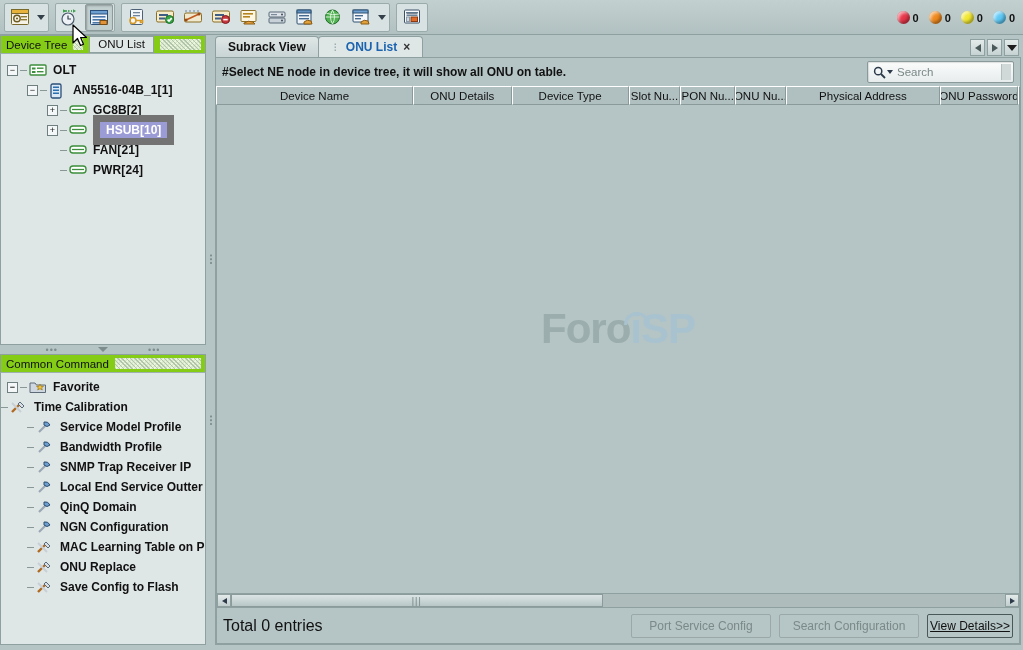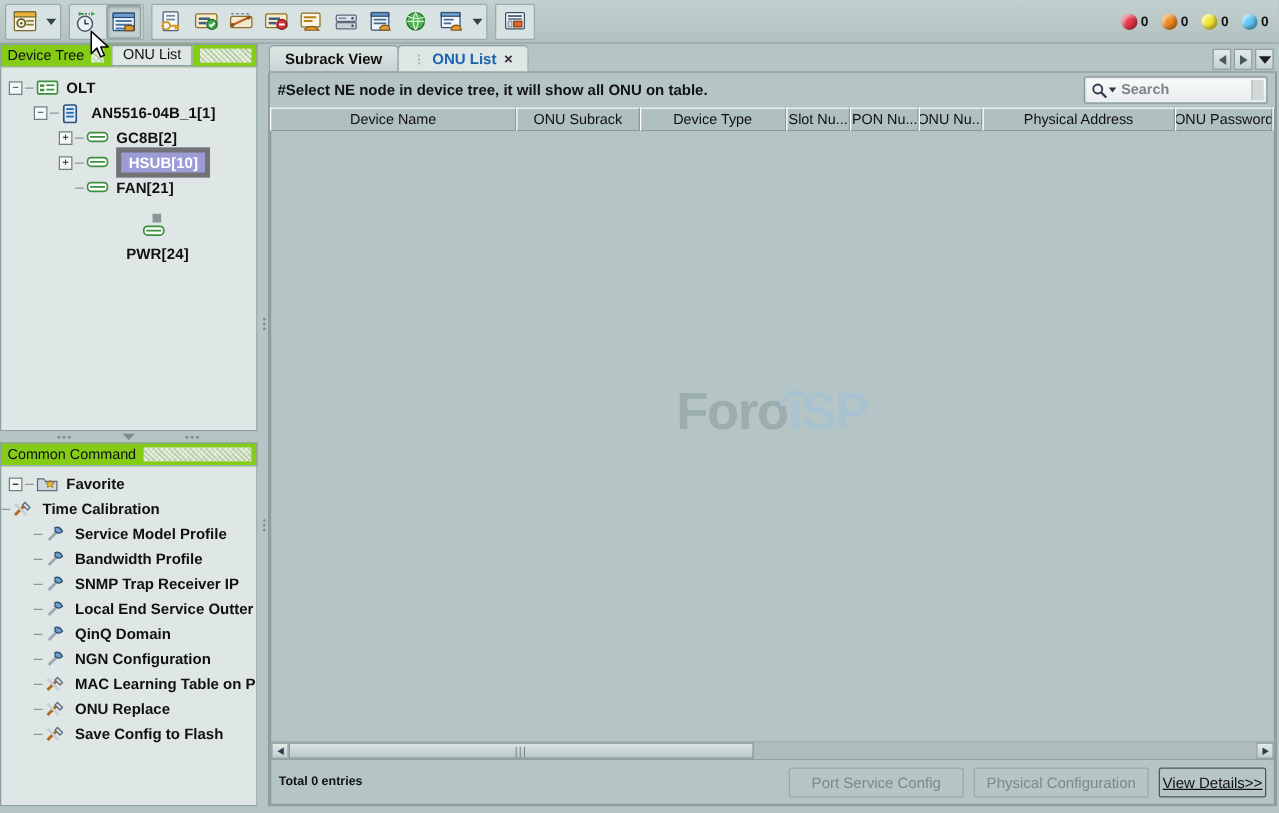--- a/index.html
+++ b/index.html
@@ -128,21 +128,21 @@
     font-size:9px;line-height:9px;color:#222;
     margin-right:2px; flex:0 0 11px;
   }
   .expspace { width:11px;flex:0 0 11px;margin-right:2px;}
   .dash { width:7px;height:1px;background:#8a9797;margin-right:2px;flex:0 0 7px;}
   .ico { width:18px;height:14px;margin-right:6px;flex:0 0 18px;display:inline-block;}
   .selected {
     background:#9b9bd6;
     color:#fff;
     padding:1px 6px;
-    border:4px solid #737373;
+    border:7px solid #737373;
     font-weight:bold;
     text-align:right;
   }
   .vsplit-dots {
     height:9px; background:#b5c4c4;
     display:flex;align-items:center;justify-content:center;gap:40px;
     flex:0 0 9px;
   }
   .dots { font-size:9px; letter-spacing:1px; color:#7d8c8c; line-height:6px;}
   .tri-down { width:0;height:0;border-left:5px solid transparent;border-right:5px solid transparent;border-top:5px solid #7d8c8c;}
@@ -224,21 +224,21 @@
   .hint { font-size:12px;font-weight:bold;color:#111; }
   .searchbox {
     width:147px;height:22px;
     border:1px solid #8a9a9a;
     background:linear-gradient(#fbfcfc,#e7ecec);
     border-radius:2px;
     display:flex;align-items:center;
     padding:0 2px 0 5px;
     box-shadow: inset 1px 1px 1px rgba(0,0,0,.12);
   }
-  .searchbox .ph { font-size:11.5px;color:#7b8787;font-weight:bold;margin-left:4px;}
+  .searchbox .ph { font-size:11.5px;color:#7b8787;font-weight:normal;margin-left:4px;}
   .searchbox .grip2 { margin-left:auto;width:10px;height:16px;background:#d0d8d8;border-left:1px solid #b5bebe;}
 
   .tablewrap { flex:1;min-height:0;display:flex;flex-direction:column;background:#b5c4c4;}
   .thead { display:flex;height:19px;flex:0 0 19px;}
   .th {
     border:1px solid #fff;
     border-right:1px solid #8a9a9a;
     border-bottom:1px solid #8a9a9a;
     background:#b0bfbf;
     display:flex;align-items:center;justify-content:center;
@@ -286,21 +286,21 @@
   .thumbgrip { font-size:9px;color:#6f8080;letter-spacing:1px;}
 
   .footer {
     height:36px;flex:0 0 36px;
     display:flex;align-items:center;
     padding:0 6px;
     background:#b5c4c4;
     border:1px solid #8fa0a0;
     border-top:none;
   }
-  .total { font-size:10px;font-weight:bold;color:#111;}
+  .total { font-size:16px;font-weight:normal;color:#111;}
   .fbtns { margin-left:auto;display:flex;gap:8px;align-items:center;}
   .btn {
     height:24px;min-width:140px;
     border:1px solid #9aa8a8;
     background:#b6c5c5;
     font-size:12px;
     display:flex;align-items:center;justify-content:center;
     border-radius:2px;
   }
   .btn.disabled { color:#7b8989; }
@@ -544,21 +544,21 @@
               <span class="dash"></span>
               <span class="ico">
                 <svg width="18" height="12" viewBox="0 0 18 12">
                   <rect x="1" y="3" width="16" height="7" rx="3" fill="#ffffff" stroke="#3d8f3d" stroke-width="1.4"></rect>
                   <path d="M3 6.5 h12" stroke="#3d8f3d" stroke-width="1.3"></path>
                 </svg>
               </span>
               <span class="lbl">FAN[21]</span>
             </div>
 
-            <div class="tnode" style="padding-left:46px;flex-direction:column;">
+            <div class="tnode" style="padding-left:46px;">
               <span class="expspace"></span>
               <span class="dash"></span>
               <span class="ico">
                 <svg width="18" height="12" viewBox="0 0 18 12">
                   <rect x="1" y="3" width="16" height="7" rx="3" fill="#ffffff" stroke="#3d8f3d" stroke-width="1.4"></rect>
                   <path d="M3 6.5 h12" stroke="#3d8f3d" stroke-width="1.3"></path>
                 </svg>
               </span>
               <span class="lbl">PWR[24]</span>
             </div>
@@ -743,21 +743,21 @@
             </svg>
             <span style="width:0;height:0;border-left:3px solid transparent;border-right:3px solid transparent;border-top:4px solid #2c3a4a;margin-left:1px;"></span>
             <span class="ph">Search</span>
             <span class="grip2"></span>
           </div>
         </div>
 
         <div class="tablewrap">
           <div class="thead">
             <div class="th" style="width:202px">Device Name</div>
-            <div class="th" style="width:101px">ONU Subrack</div>
+            <div class="th" style="width:101px">ONU Details</div>
             <div class="th" style="width:120px">Device Type</div>
             <div class="th" style="width:53px">Slot Nu...</div>
             <div class="th" style="width:56px">PON Nu...</div>
             <div class="th" style="width:52px">ONU Nu...</div>
             <div class="th" style="width:158px">Physical Address</div>
             <div class="th" style="width:80px">ONU Password</div>
             <div class="th" style="flex:1"></div>
           </div>
 
           <div class="tbody">
@@ -779,21 +779,21 @@
             <div class="sbtn">
               <span class="tri-r" style="border-left-color:#2c3a4a;border-top-width:3px;border-bottom-width:3px;border-left-width:5px;"></span>
             </div>
           </div>
         </div>
 
         <div class="footer">
           <span class="total">Total 0 entries</span>
           <div class="fbtns">
             <div class="btn disabled">Port Service Config</div>
-            <div class="btn disabled">Physical Configuration</div>
+            <div class="btn disabled">Search Configuration</div>
             <div class="btn primary">
               <span class="ul">View Details&gt;&gt;</span>
             </div>
           </div>
         </div>
 
       </div>
     </div>
   </div>
 

